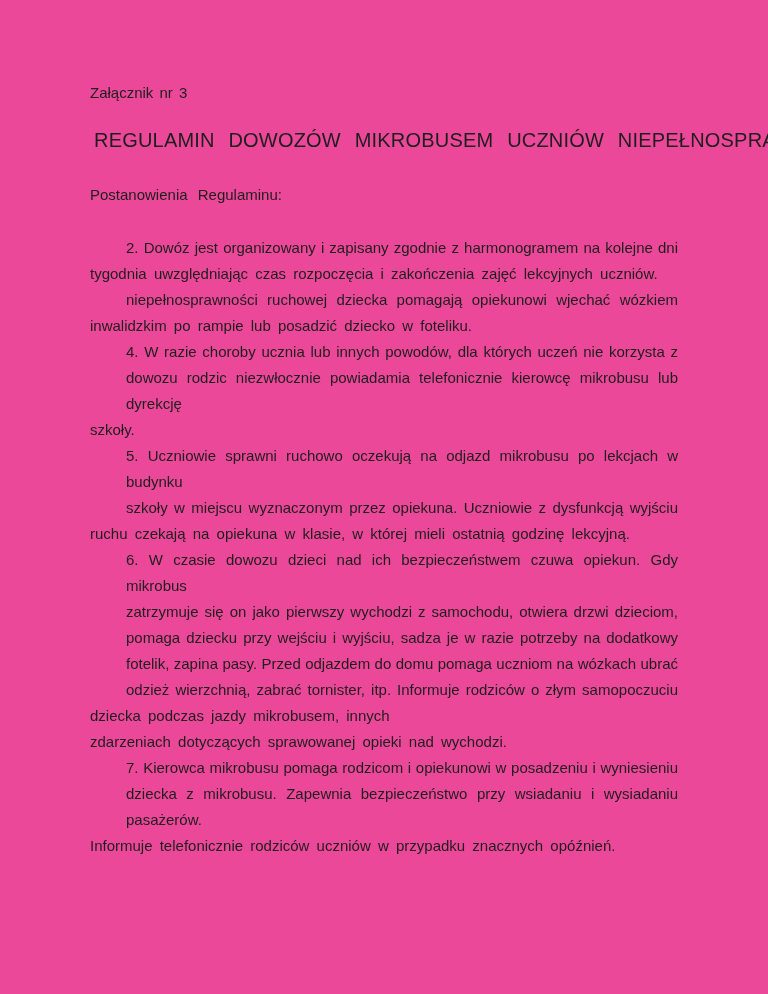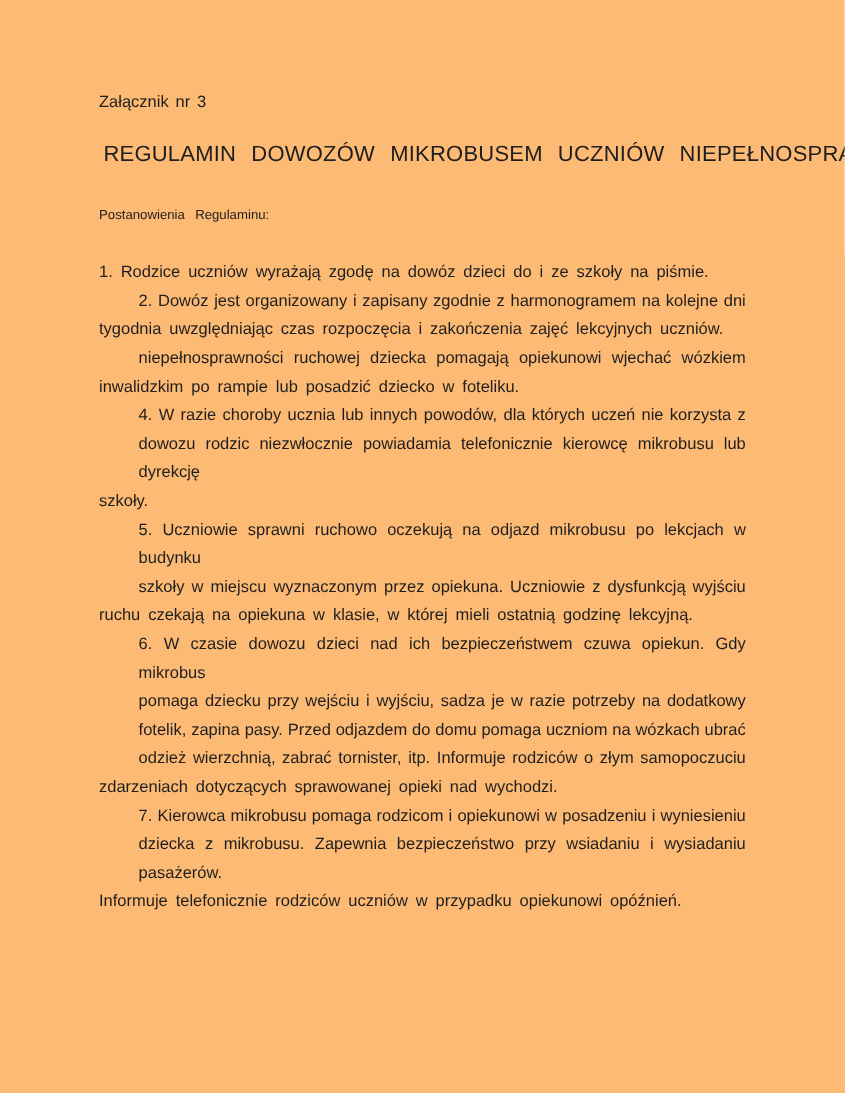--- a/index.html
+++ b/index.html
@@ -11,21 +11,21 @@
 
   body {
     font-family: "Liberation Sans", "DejaVu Sans", sans-serif;
     color: #1e1e1e;
   }
 
   .page {
     position: relative;
     width: 768px;
     height: 994px;
-    background: #fdba74;
+    background: #ec4899;
     overflow: hidden;
   }
 
   .content {
     position: absolute;
     left: 90px;
     top: 0;
     width: 588px;
   }
 
@@ -48,21 +48,21 @@
     padding-left: 4px;
     font-size: 20px;
     line-height: 26px;
     word-spacing: 8px;
     letter-spacing: 0.2px;
     white-space: nowrap;
   }
 
   .doc-subtitle {
     margin-top: 29px;
-    font-size: 12px;
+    font-size: 15px;
     line-height: 26px;
     word-spacing: 6px;
   }
 
   .paragraphs {
     margin-top: 27px;
   }
 
   .paragraph { }
 
@@ -89,48 +89,47 @@
   <div class="content">
 
     <div class="doc-text attachment-label">Załącznik nr 3</div>
 
     <div class="doc-text doc-title">REGULAMIN DOWOZÓW MIKROBUSEM UCZNIÓW NIEPEŁNOSPRAWNYCH</div>
 
     <div class="doc-text doc-subtitle">Postanowienia Regulaminu:</div>
 
     <div class="paragraphs" id="paragraphs">
         <div class="paragraph">
-          <div class="line">1. Rodzice uczniów wyrażają zgodę na dowóz dzieci do i ze szkoły na piśmie.</div>
-        </div>
-        <div class="paragraph">
           <div class="line j">2. Dowóz jest organizowany i zapisany zgodnie z harmonogramem na kolejne dni</div>
           <div class="line">tygodnia uwzględniając czas rozpoczęcia i zakończenia zajęć lekcyjnych uczniów.</div>
         </div>
         <div class="paragraph">
           <div class="line j">niepełnosprawności ruchowej dziecka pomagają opiekunowi wjechać wózkiem</div>
           <div class="line">inwalidzkim po rampie lub posadzić dziecko w foteliku.</div>
         </div>
         <div class="paragraph">
           <div class="line j">4. W razie choroby ucznia lub innych powodów, dla których uczeń nie korzysta z</div>
           <div class="line j">dowozu rodzic niezwłocznie powiadamia telefonicznie kierowcę mikrobusu lub dyrekcję</div>
           <div class="line">szkoły.</div>
         </div>
         <div class="paragraph">
           <div class="line j">5. Uczniowie sprawni ruchowo oczekują na odjazd mikrobusu po lekcjach w budynku</div>
           <div class="line j">szkoły w miejscu wyznaczonym przez opiekuna. Uczniowie z dysfunkcją wyjściu</div>
           <div class="line">ruchu czekają na opiekuna w klasie, w której mieli ostatnią godzinę lekcyjną.</div>
         </div>
         <div class="paragraph">
           <div class="line j">6. W czasie dowozu dzieci nad ich bezpieczeństwem czuwa opiekun. Gdy mikrobus</div>
+          <div class="line j">zatrzymuje się on jako pierwszy wychodzi z samochodu, otwiera drzwi dzieciom,</div>
           <div class="line j">pomaga dziecku przy wejściu i wyjściu, sadza je w razie potrzeby na dodatkowy</div>
           <div class="line j">fotelik, zapina pasy. Przed odjazdem do domu pomaga uczniom na wózkach ubrać</div>
           <div class="line j">odzież wierzchnią, zabrać tornister, itp. Informuje rodziców o złym samopoczuciu</div>
+          <div class="line">dziecka podczas jazdy mikrobusem, innych</div>
           <div class="line">zdarzeniach dotyczących sprawowanej opieki nad wychodzi.</div>
         </div>
         <div class="paragraph">
           <div class="line j">7. Kierowca mikrobusu pomaga rodzicom i opiekunowi w posadzeniu i wyniesieniu</div>
           <div class="line j">dziecka z mikrobusu. Zapewnia bezpieczeństwo przy wsiadaniu i wysiadaniu pasażerów.</div>
-          <div class="line">Informuje telefonicznie rodziców uczniów w przypadku opiekunowi opóźnień.</div>
+          <div class="line">Informuje telefonicznie rodziców uczniów w przypadku znacznych opóźnień.</div>
         </div>
       </div>
 
   </div>
 </div>
 
 </body></html>

